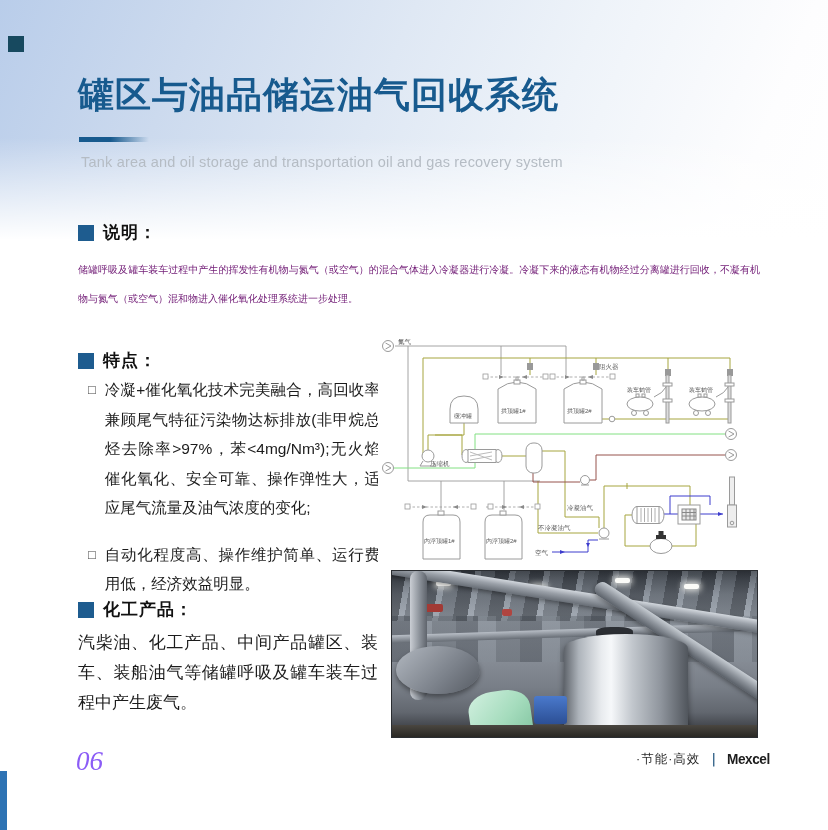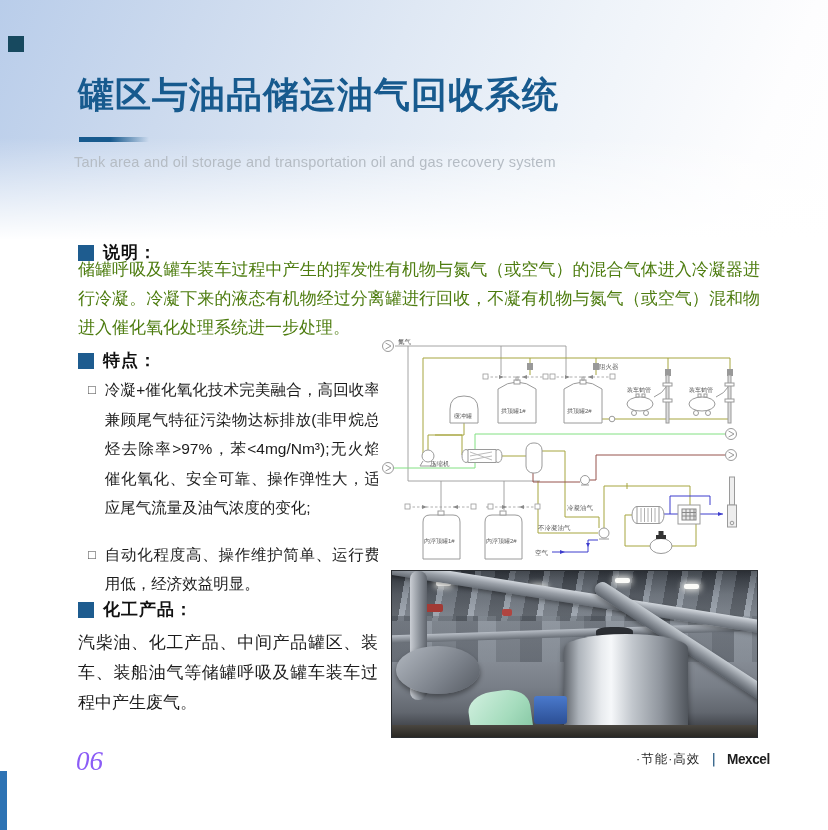--- a/index.html
+++ b/index.html
@@ -12,28 +12,28 @@
     background:
       linear-gradient(to bottom, rgba(255,255,255,0) 55%, #ffffff 96%),
       linear-gradient(112deg,#b9cdea 0%,#ccdaee 22%,#dfe8f4 45%,#eef3f9 65%,#fdfdfe 88%,#ffffff 100%);}
   .corner-square{position:absolute;left:8px;top:36px;width:16px;height:16px;background:#17495f;}
   .left-edge-bar{position:absolute;left:0;top:771px;width:7px;height:59px;background:#2e73b4;}
 
   .page-title{position:absolute;left:78px;top:74px;width:560px;margin:0;
     font-size:36px;font-weight:800;color:#175a8e;letter-spacing:1px;line-height:42px;}
   .title-dash{position:absolute;left:79px;top:137px;width:70px;height:5px;
     background:linear-gradient(to right,#175a8e 0%,#175a8e 45%,rgba(23,90,142,0) 100%);}
-  .page-subtitle{position:absolute;left:74px;top:154px;font-size:14.5px;color:#b5bcc4;letter-spacing:.2px;}
+  .page-subtitle{position:absolute;left:81px;top:154px;font-size:14.5px;color:#b5bcc4;letter-spacing:.2px;}
 
   .sec-head{position:absolute;left:78px;display:flex;align-items:center;gap:9px;}
   .sec-sq{width:16px;height:16px;background:#1e5c8f;flex:0 0 auto;}
   .sec-title{font-size:17px;font-weight:700;color:#111;letter-spacing:1px;}
 
   .desc-body{position:absolute;left:78px;top:255px;width:682px;
-    font-size:17px;line-height:29px;color:#4d7c0f;text-align:justify;}
+    font-size:10px;line-height:29px;color:#701a75;text-align:justify;}
 
   .feat-list{position:absolute;left:88px;top:375px;width:292px;}
   .feat-item{display:flex;gap:9px;margin-bottom:17px;}
   .feat-bullet{font-size:13px;color:#444;line-height:29px;flex:0 0 auto;}
   .feat-text{font-size:15.5px;line-height:29.5px;color:#1c1c1c;text-align:justify;}
 
   .scope-body{position:absolute;left:78px;top:628px;width:300px;
     font-size:17px;line-height:30px;color:#1c1c1c;text-align:justify;}
 
   .diagram{position:absolute;left:378px;top:331px;width:386px;height:232px;background:#fff;}
@@ -86,21 +86,21 @@
 <div class="page">
 
   <div class="header-bg"></div>
   <div class="corner-square"></div>
   <div class="left-edge-bar"></div>
 
   <h1 class="page-title">罐区与油品储运油气回收系统</h1>
   <div class="title-dash"></div>
   <div class="page-subtitle">Tank area and oil storage and transportation oil and gas recovery system</div>
 
-  <div class="sec-head" style="top:221px;margin-top:20px;">
+  <div class="sec-head" style="top:221px;">
     <span class="sec-sq"></span>
     <span class="sec-title">说明：</span>
   </div>
   <div class="desc-body">储罐呼吸及罐车装车过程中产生的挥发性有机物与氮气（或空气）的混合气体进入冷凝器进行冷凝。冷凝下来的液态有机物经过分离罐进行回收，不凝有机物与氮气（或空气）混和物进入催化氧化处理系统进一步处理。</div>
 
   <div class="sec-head" style="top:349px;">
     <span class="sec-sq"></span>
     <span class="sec-title">特点：</span>
   </div>
   <div class="feat-list">

